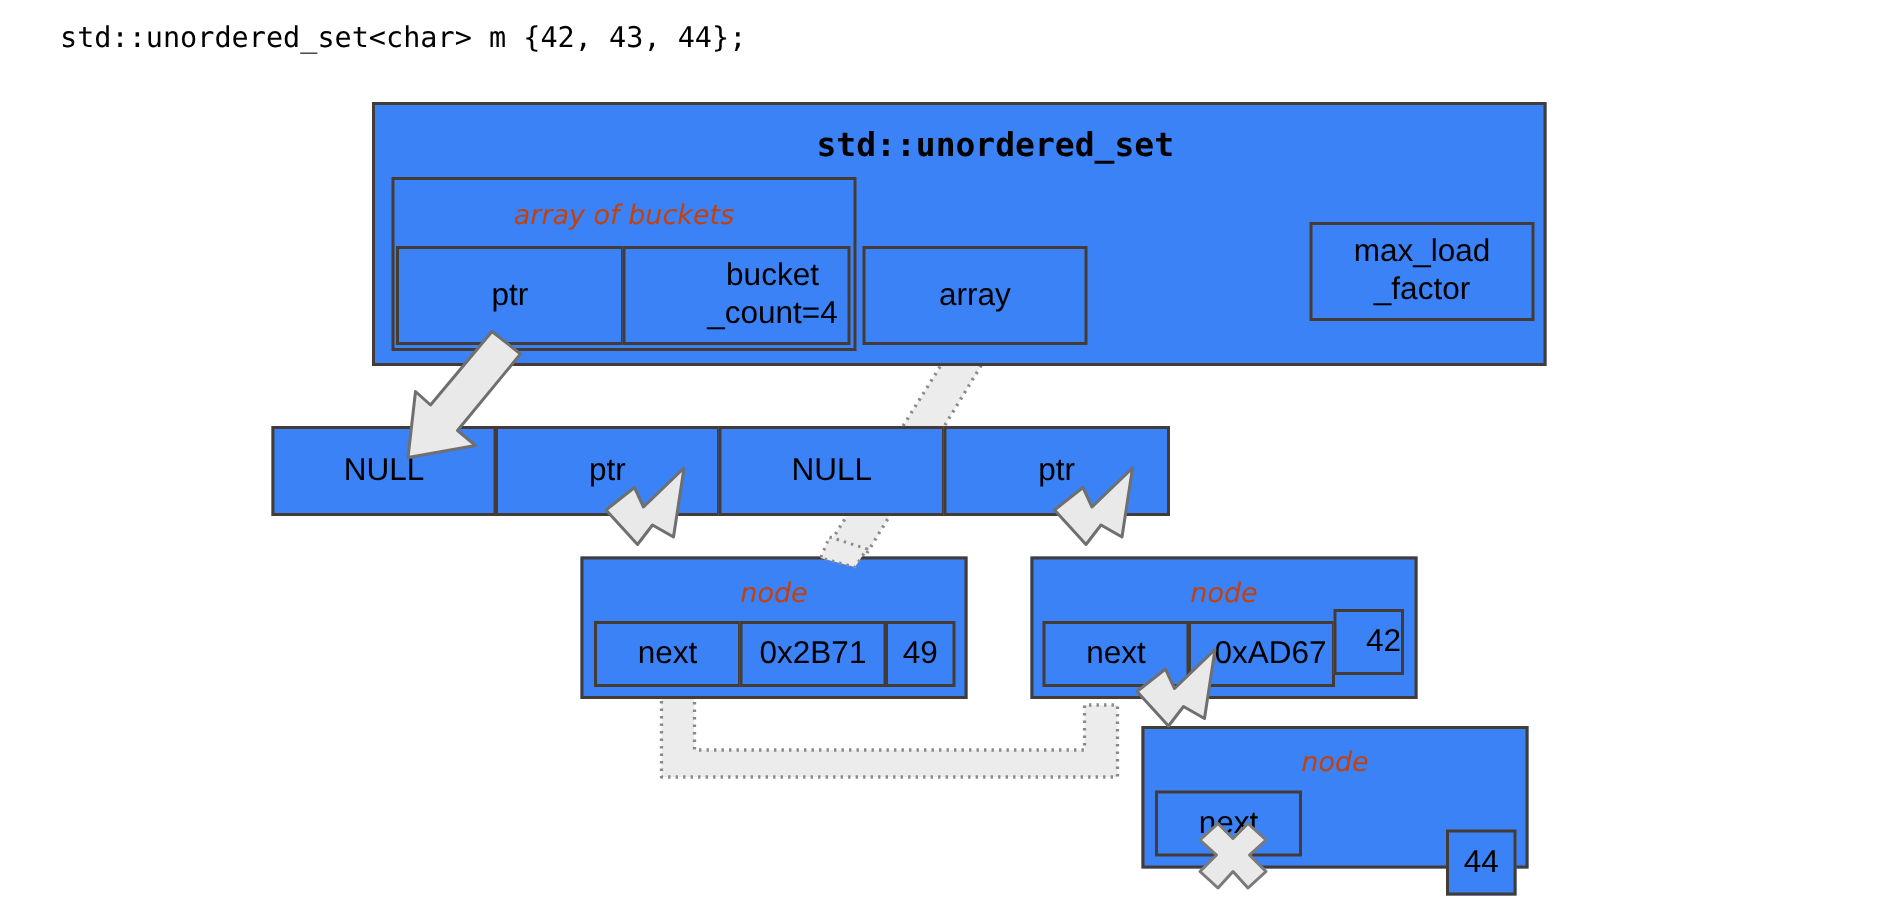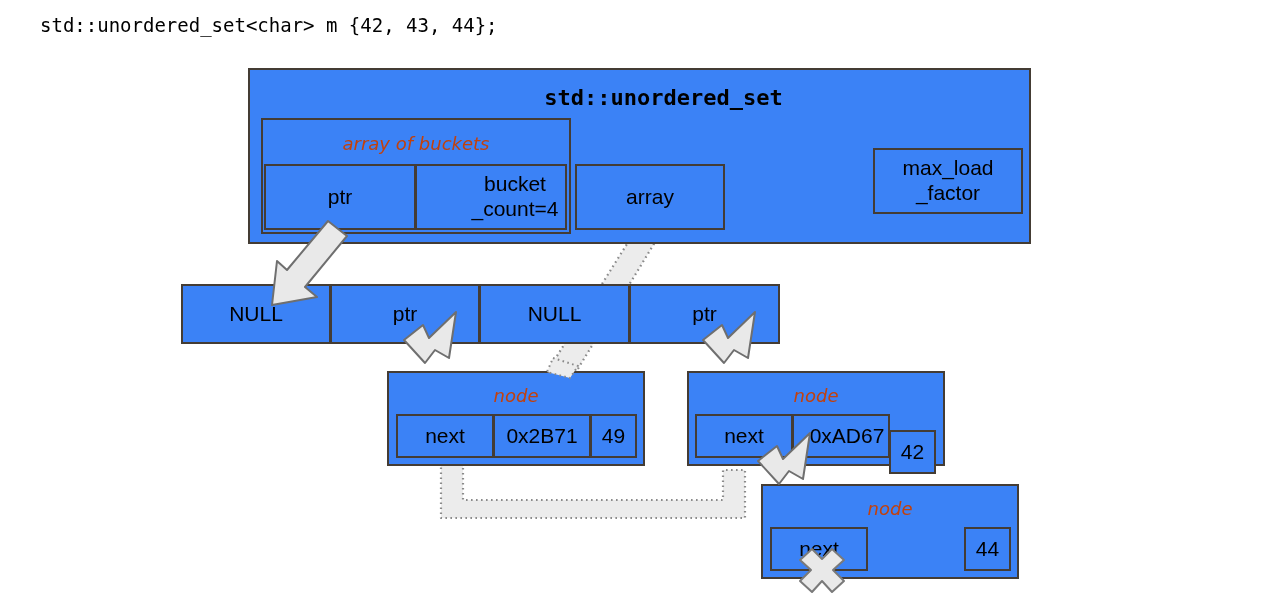--- a/index.html
+++ b/index.html
@@ -139,30 +139,30 @@
   </div>
 
   <div class="box" style="left:687px;top:371px;width:258px;height:95px;"></div>
   <div class="ital" style="left:687px;top:382px;width:258px;height:26px;">node</div>
   <div class="box" style="left:695px;top:414px;width:98px;height:44px;">
     <span>next</span>
   </div>
   <div class="box" style="left:792px;top:414px;width:98px;height:44px;padding-left:12px;">
     <span>0xAD67</span>
   </div>
-  <div class="box" style="left:889px;top:430px;width:47px;height:44px;">
+  <div class="box" style="left:889px;top:406px;width:47px;height:44px;justify-content:flex-end;">
     <span>42</span>
   </div>
 
   <div class="box" style="left:761px;top:484px;width:258px;height:95px;"></div>
   <div class="ital" style="left:761px;top:495px;width:258px;height:26px;">node</div>
   <div class="box" style="left:770px;top:527px;width:98px;height:44px;">
     <span>next</span>
   </div>
-  <div class="box" style="left:964px;top:527px;width:47px;height:44px;">
+  <div class="box" style="left:964px;top:553px;width:47px;height:44px;">
     <span>44</span>
   </div>
 
   <svg class="overlay" viewBox="0 0 1266 604">
 
     <g>
       <path d="M 328 221
                L 347 236
                L 305 287
                L 317 297

